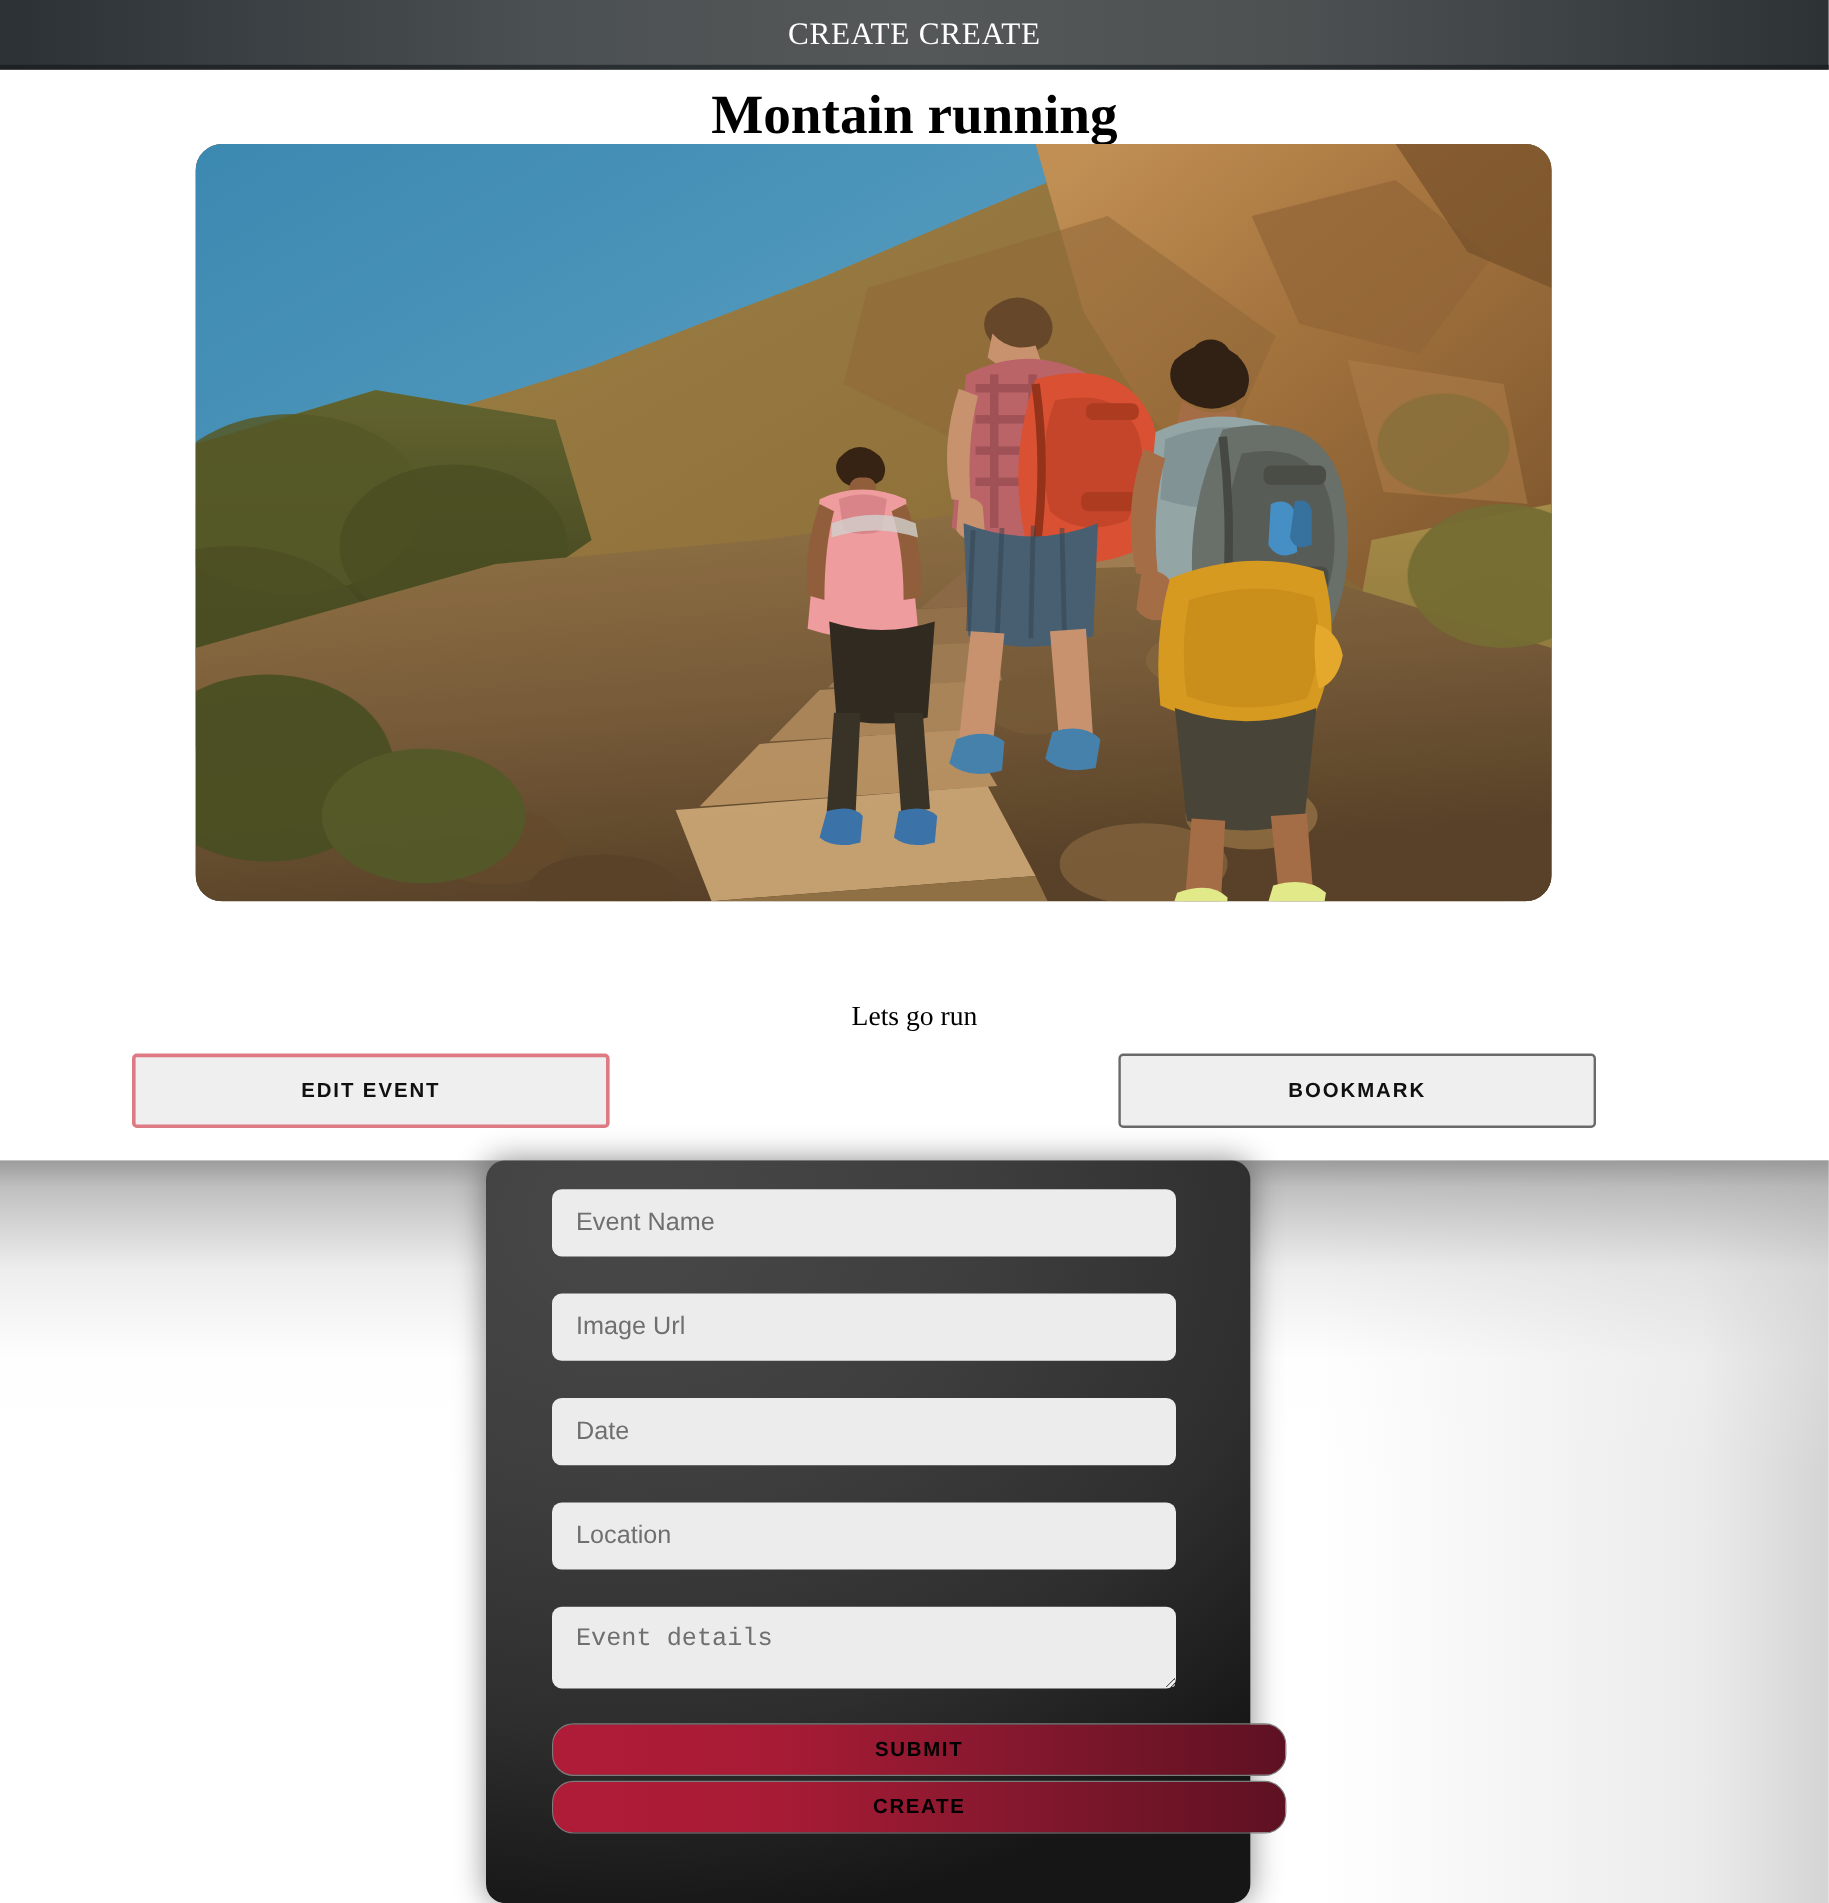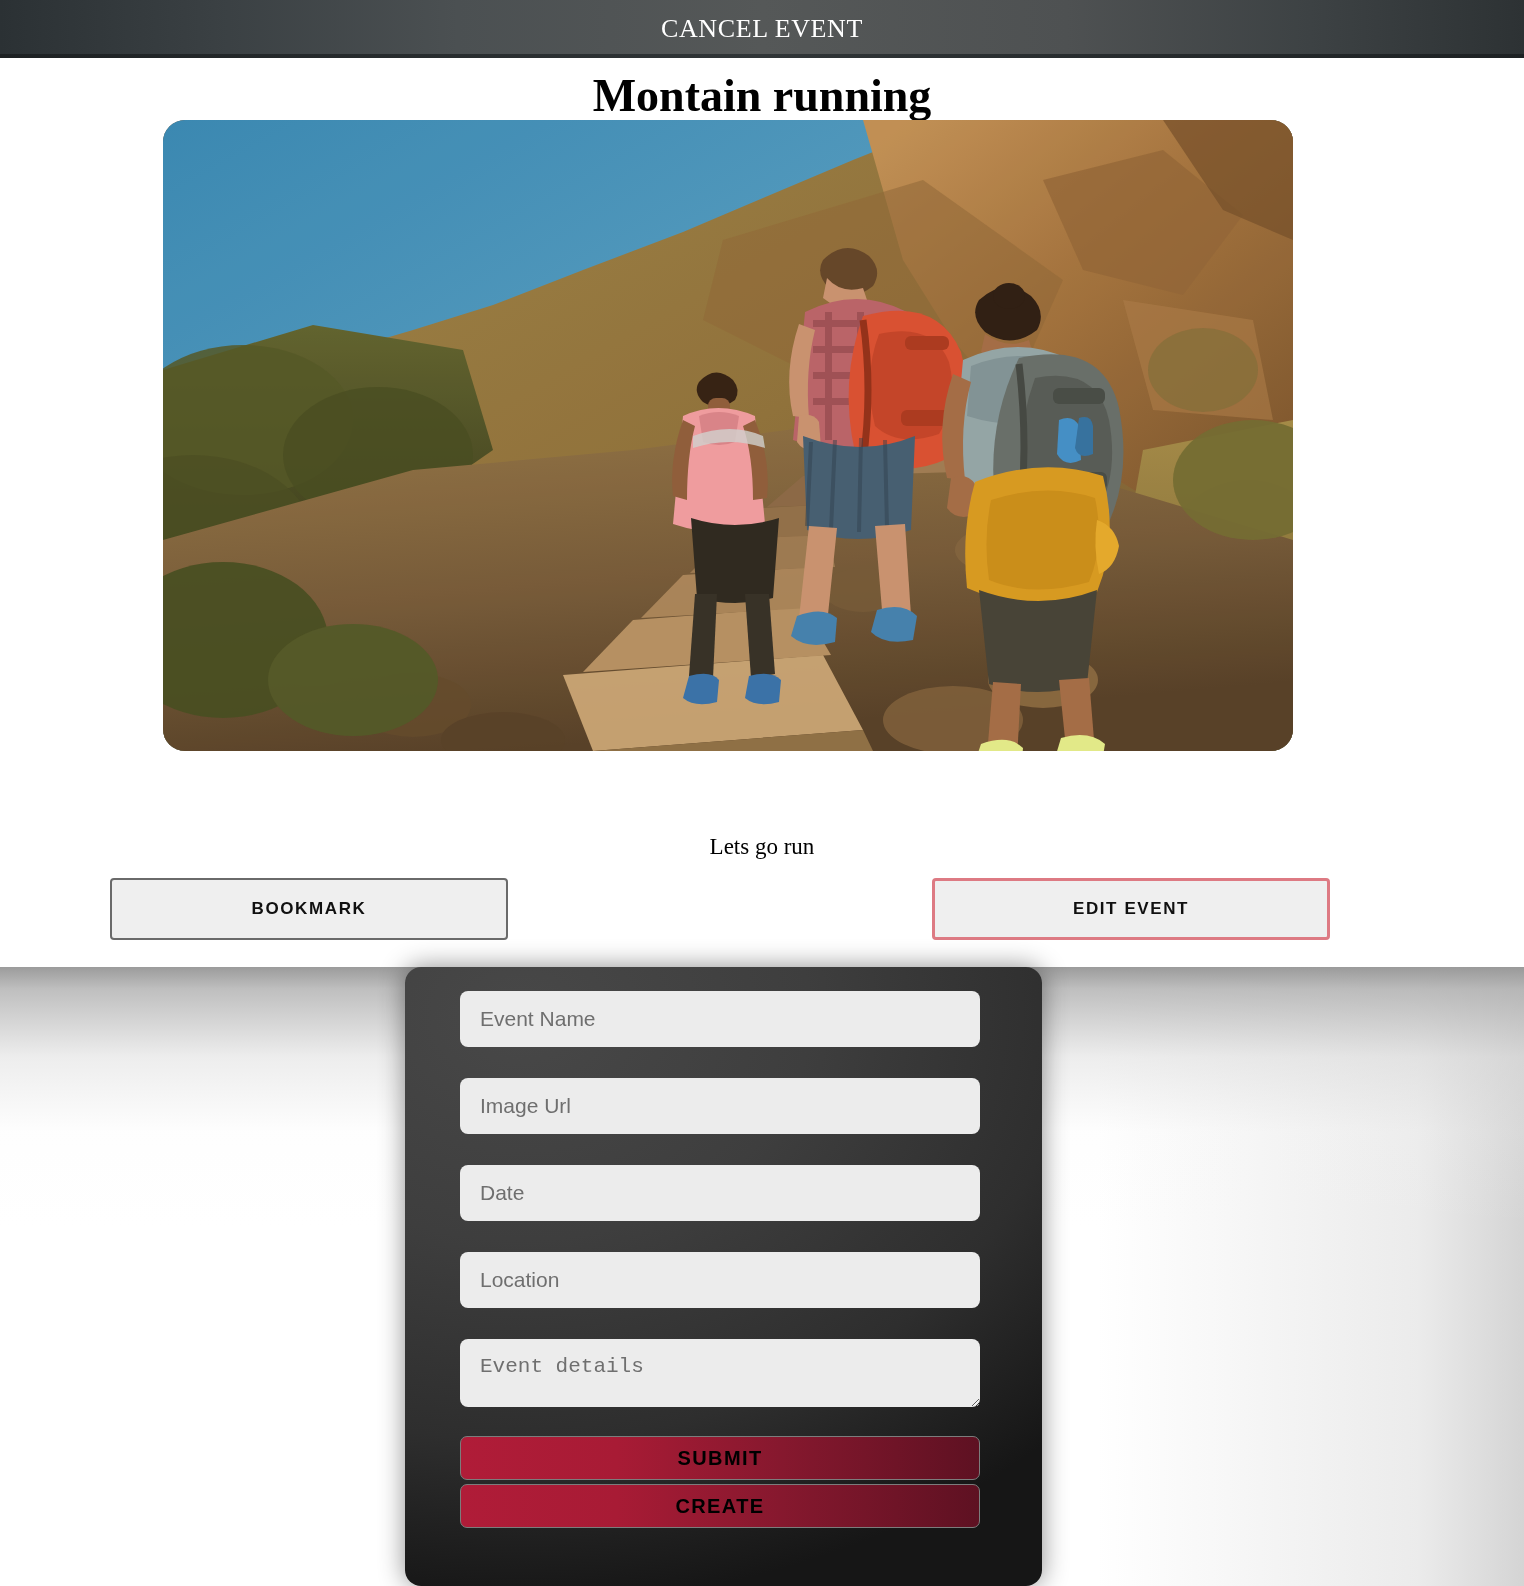--- a/index.html
+++ b/index.html
@@ -180,42 +180,42 @@
     font-family: "Liberation Mono", monospace;
     font-size: 21px;
     color: #303030;
     outline: none;
     resize: vertical;
   }
   .field-area::placeholder { color: #6f6f6f; opacity: 1; }
 
   .modal-btn {
     display: block;
-    width: 520px;
+    width: 612px;
     height: 44px;
     margin: 0 0 4px 0;
     border: 1px solid #7c7c7c;
-    border-radius: 7px;
+    border-radius: 18px;
     background: linear-gradient(to right, #b01c38 0%, #a81b35 30%, #86182e 62%, #5e1122 100%);
     font-family: "Liberation Sans", sans-serif;
     font-weight: bold;
-    font-size: 20px;
+    font-size: 17px;
     letter-spacing: 1.4px;
     color: #000000;
     cursor: pointer;
     padding: 0;
   }
 </style>
 </head>
 <body>
 
 <div id="app">
 
   <div class="topbar">
-    <div class="topbar-title">CANCEL EVENT</div>
+    <div class="topbar-title">CREATE CREATE</div>
   </div>
 
   <h1 class="event-title">Montain running</h1>
 
   <div class="hero">
     <svg viewBox="0 0 1130 631" preserveAspectRatio="none">
       <defs>
         <linearGradient id="sky" x1="0" y1="0" x2="1" y2="1">
           <stop offset="0%" stop-color="#2f87bb"></stop>
           <stop offset="55%" stop-color="#52a1cb"></stop>
@@ -370,22 +370,22 @@
         <ellipse cx="1040" cy="250" rx="55" ry="42" fill="#7a6b3a" opacity="0.7"></ellipse>
       </g>
 
       <rect x="0" y="0" width="1130" height="631" fill="#e89a3c" opacity="0.07"></rect>
     </svg>
   </div>
 
   <div class="caption">Lets go run</div>
 
   <div class="actions">
+    <button class="action-btn accent">EDIT EVENT</button>
     <button class="action-btn">BOOKMARK</button>
-    <button class="action-btn accent">EDIT EVENT</button>
   </div>
 
   <div class="backdrop"></div>
 
   <div class="modal">
     <input class="field" type="text" placeholder="Event Name" style="">
     <input class="field" type="text" placeholder="Image Url" style="">
     <input class="field" type="text" placeholder="Date" style="">
     <input class="field" type="text" placeholder="Location" style="">
     <textarea class="field-area" placeholder="Event details" style=""></textarea>

